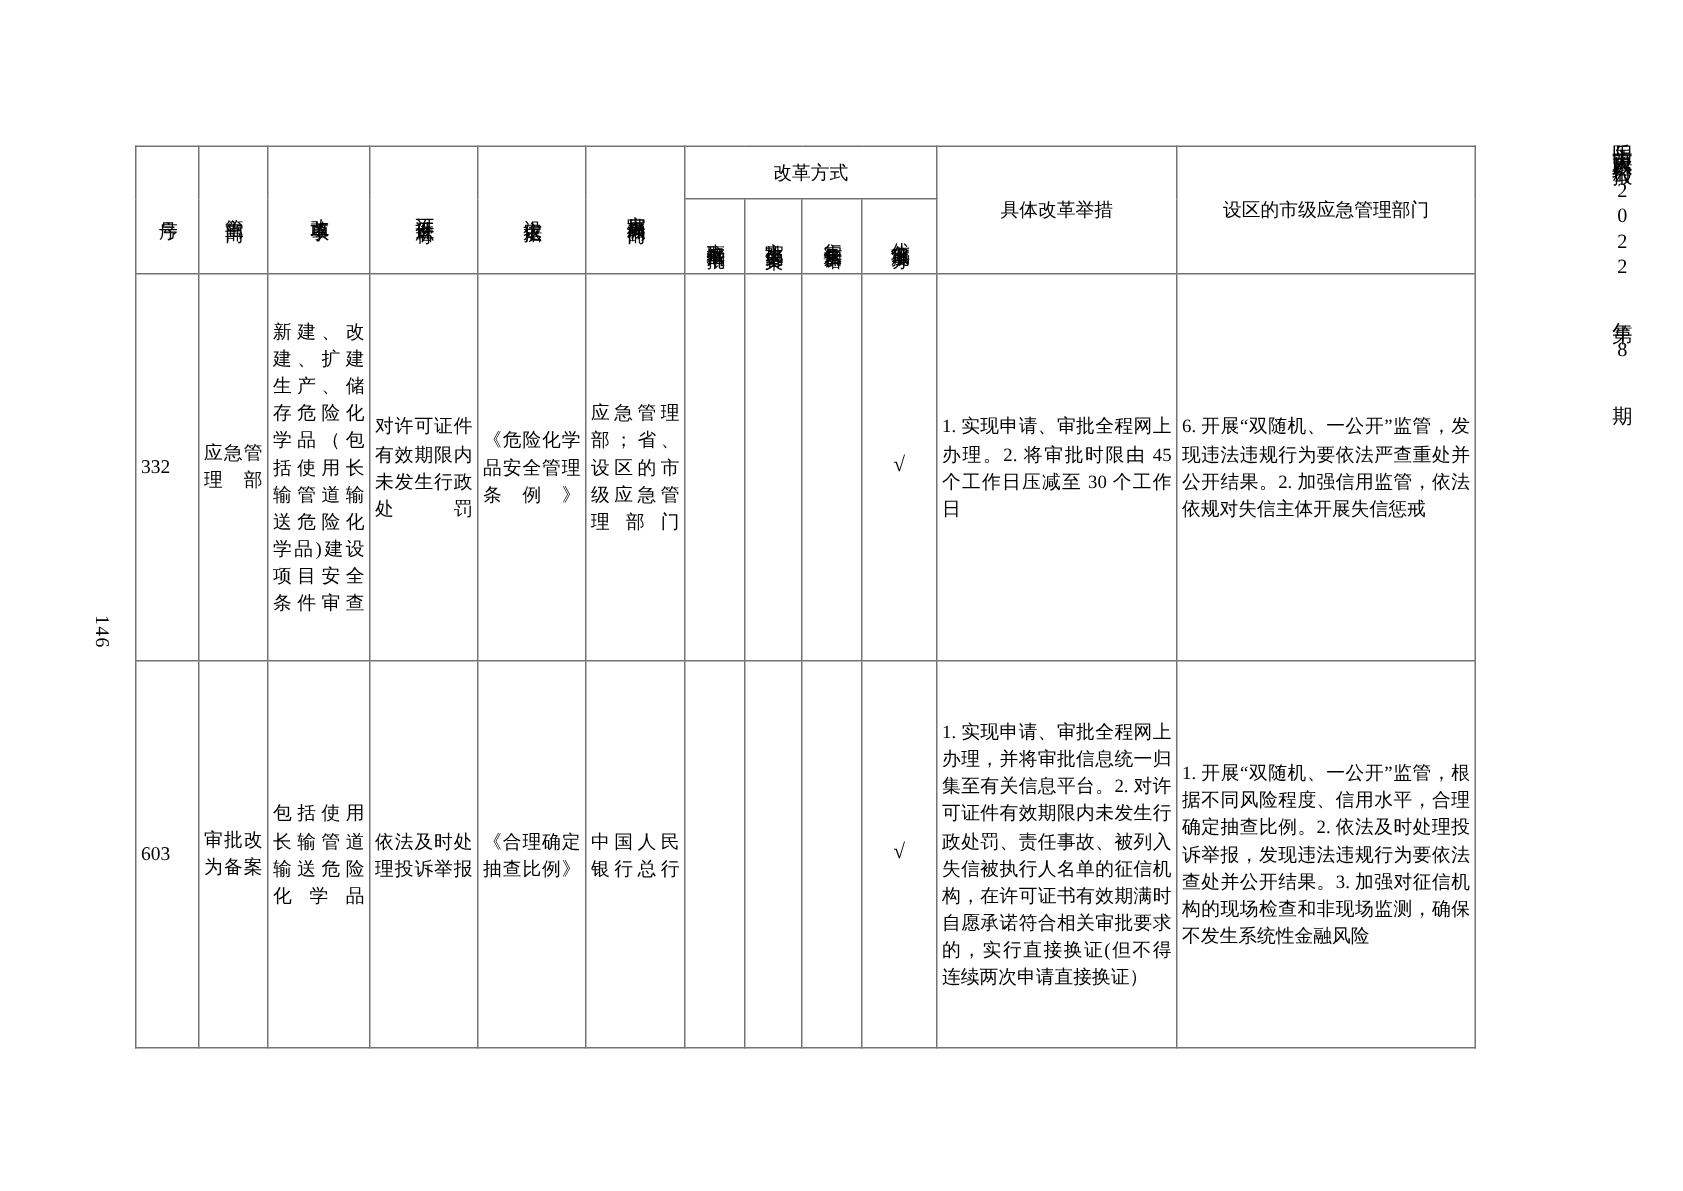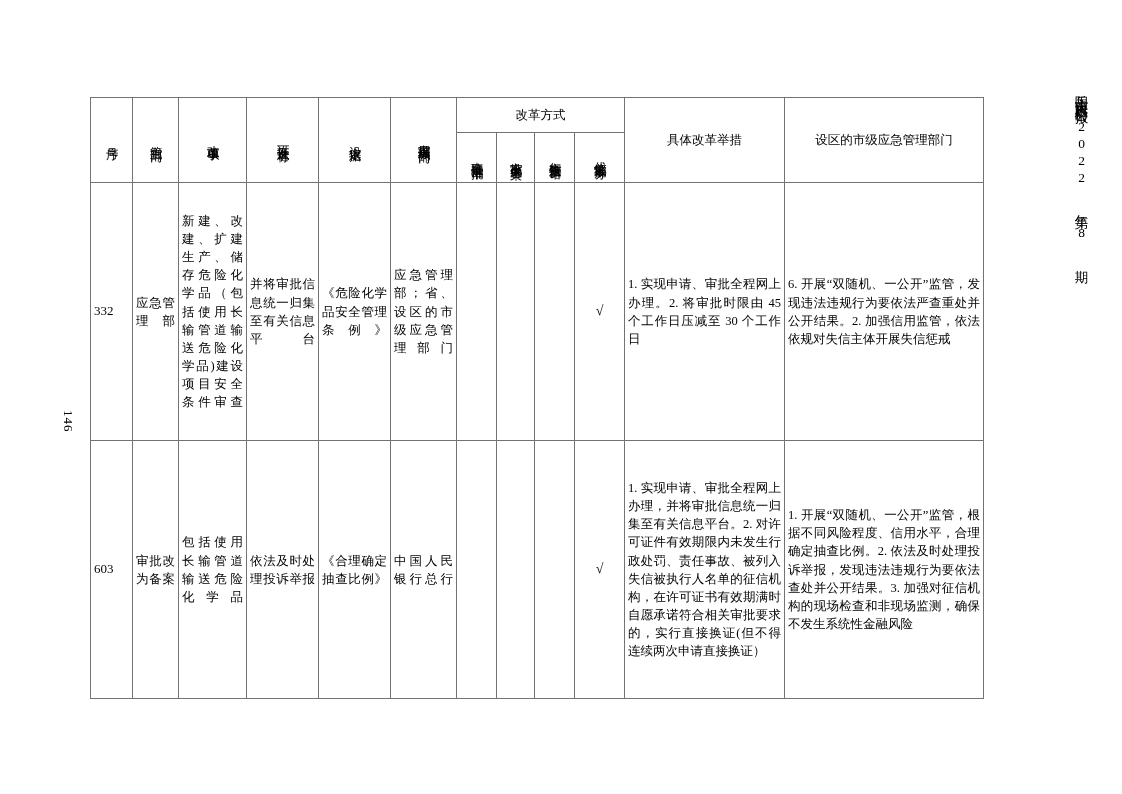--- a/index.html
+++ b/index.html
@@ -73,20 +73,21 @@
     margin: 0 auto;
     line-height: 1.25;
     display: inline-block;
     height: 58px;
   }
   .v-head.short { height: 40px; }
 
   
   .c-center {
     text-align: center;
+    font-family: Liberation Mono, monospace;
   }
   .narrow-just {
     text-align: justify;
     text-align-last: justify;
     line-height: 1.5;
   }
   .check {
     text-align: center;
     font-size: 14px;
   }
@@ -158,21 +159,21 @@
         <th>
           <span class="v-head short">优化审批服务</span>
         </th>
       </tr>
     </thead>
     <tbody>
       <tr style="height:258px">
         <td class="num">332</td>
         <td class="c-center narrow-just">应急管理部</td>
         <td class="narrow-just">新建、改建、扩建生产、储存危险化学品（包括使用长输管道输送危险化学品)建设项目安全条件审查</td>
-        <td class="narrow-just">并将审批信息统一归集至有关信息平台</td>
+        <td class="narrow-just">对许可证件有效期限内未发生行政处罚</td>
         <td class="narrow-just">《危险化学品安全管理条例》</td>
         <td class="narrow-just">应急管理部；省、设区的市级应急管理部门</td>
         <td class="check"></td>
         <td class="check"></td>
         <td class="check"></td>
         <td class="check">√</td>
         <td class="measure-pad">1. 实现申请、审批全程网上办理。2. 将审批时限由 45 个工作日压减至 30 个工作日</td>
         <td class="measure-pad">6. 开展“双随机、一公开”监管，发现违法违规行为要依法严查重处并公开结果。2. 加强信用监管，依法依规对失信主体开展失信惩戒</td>
       </tr>
       <tr style="height:258px">

